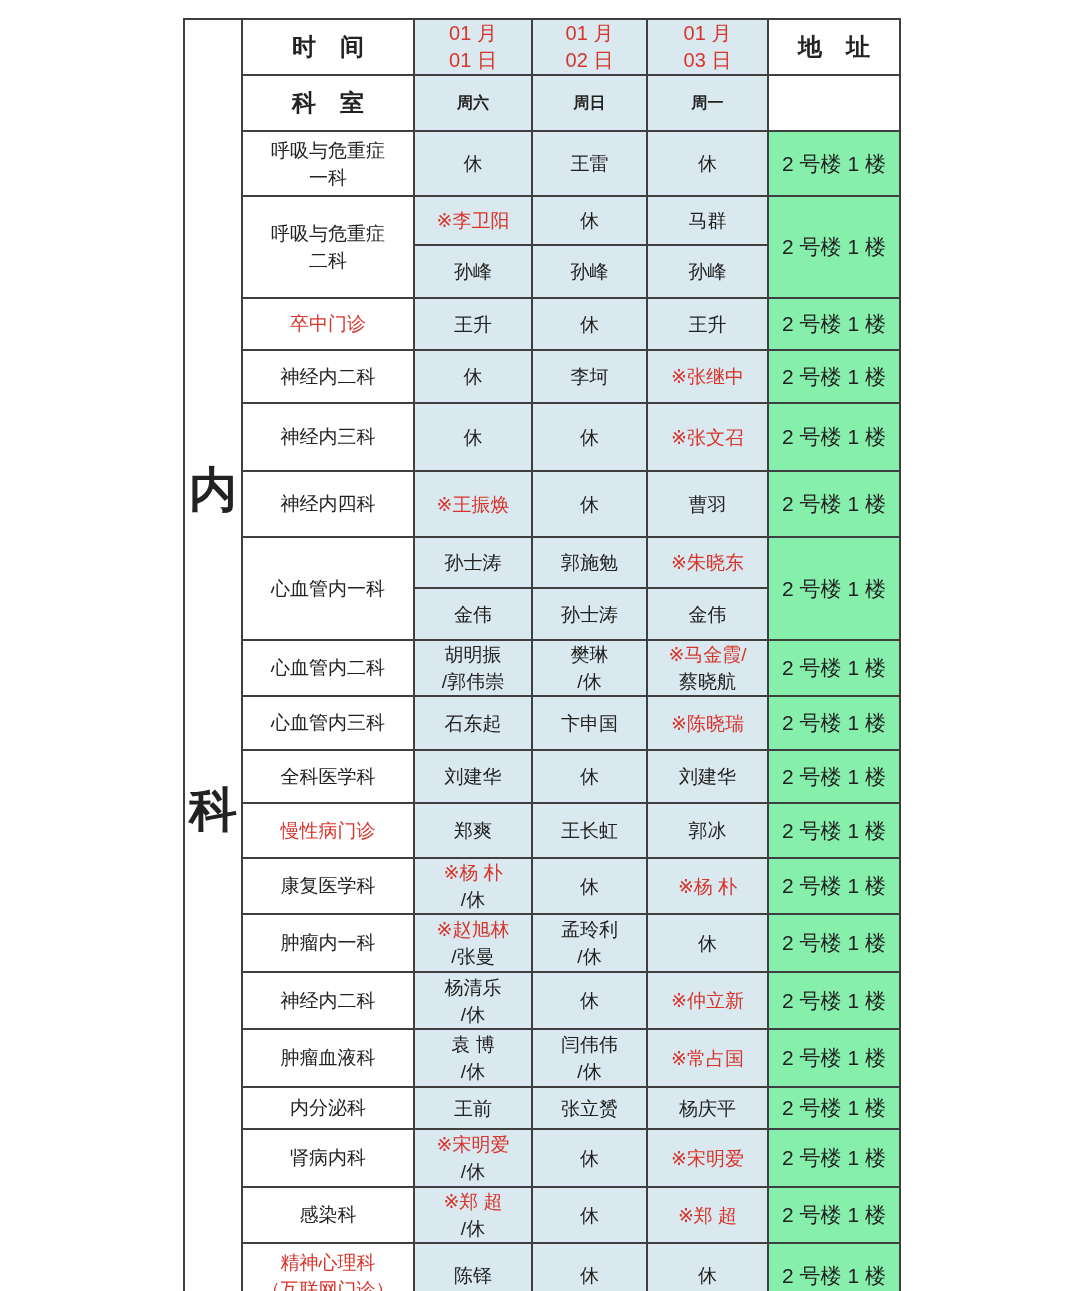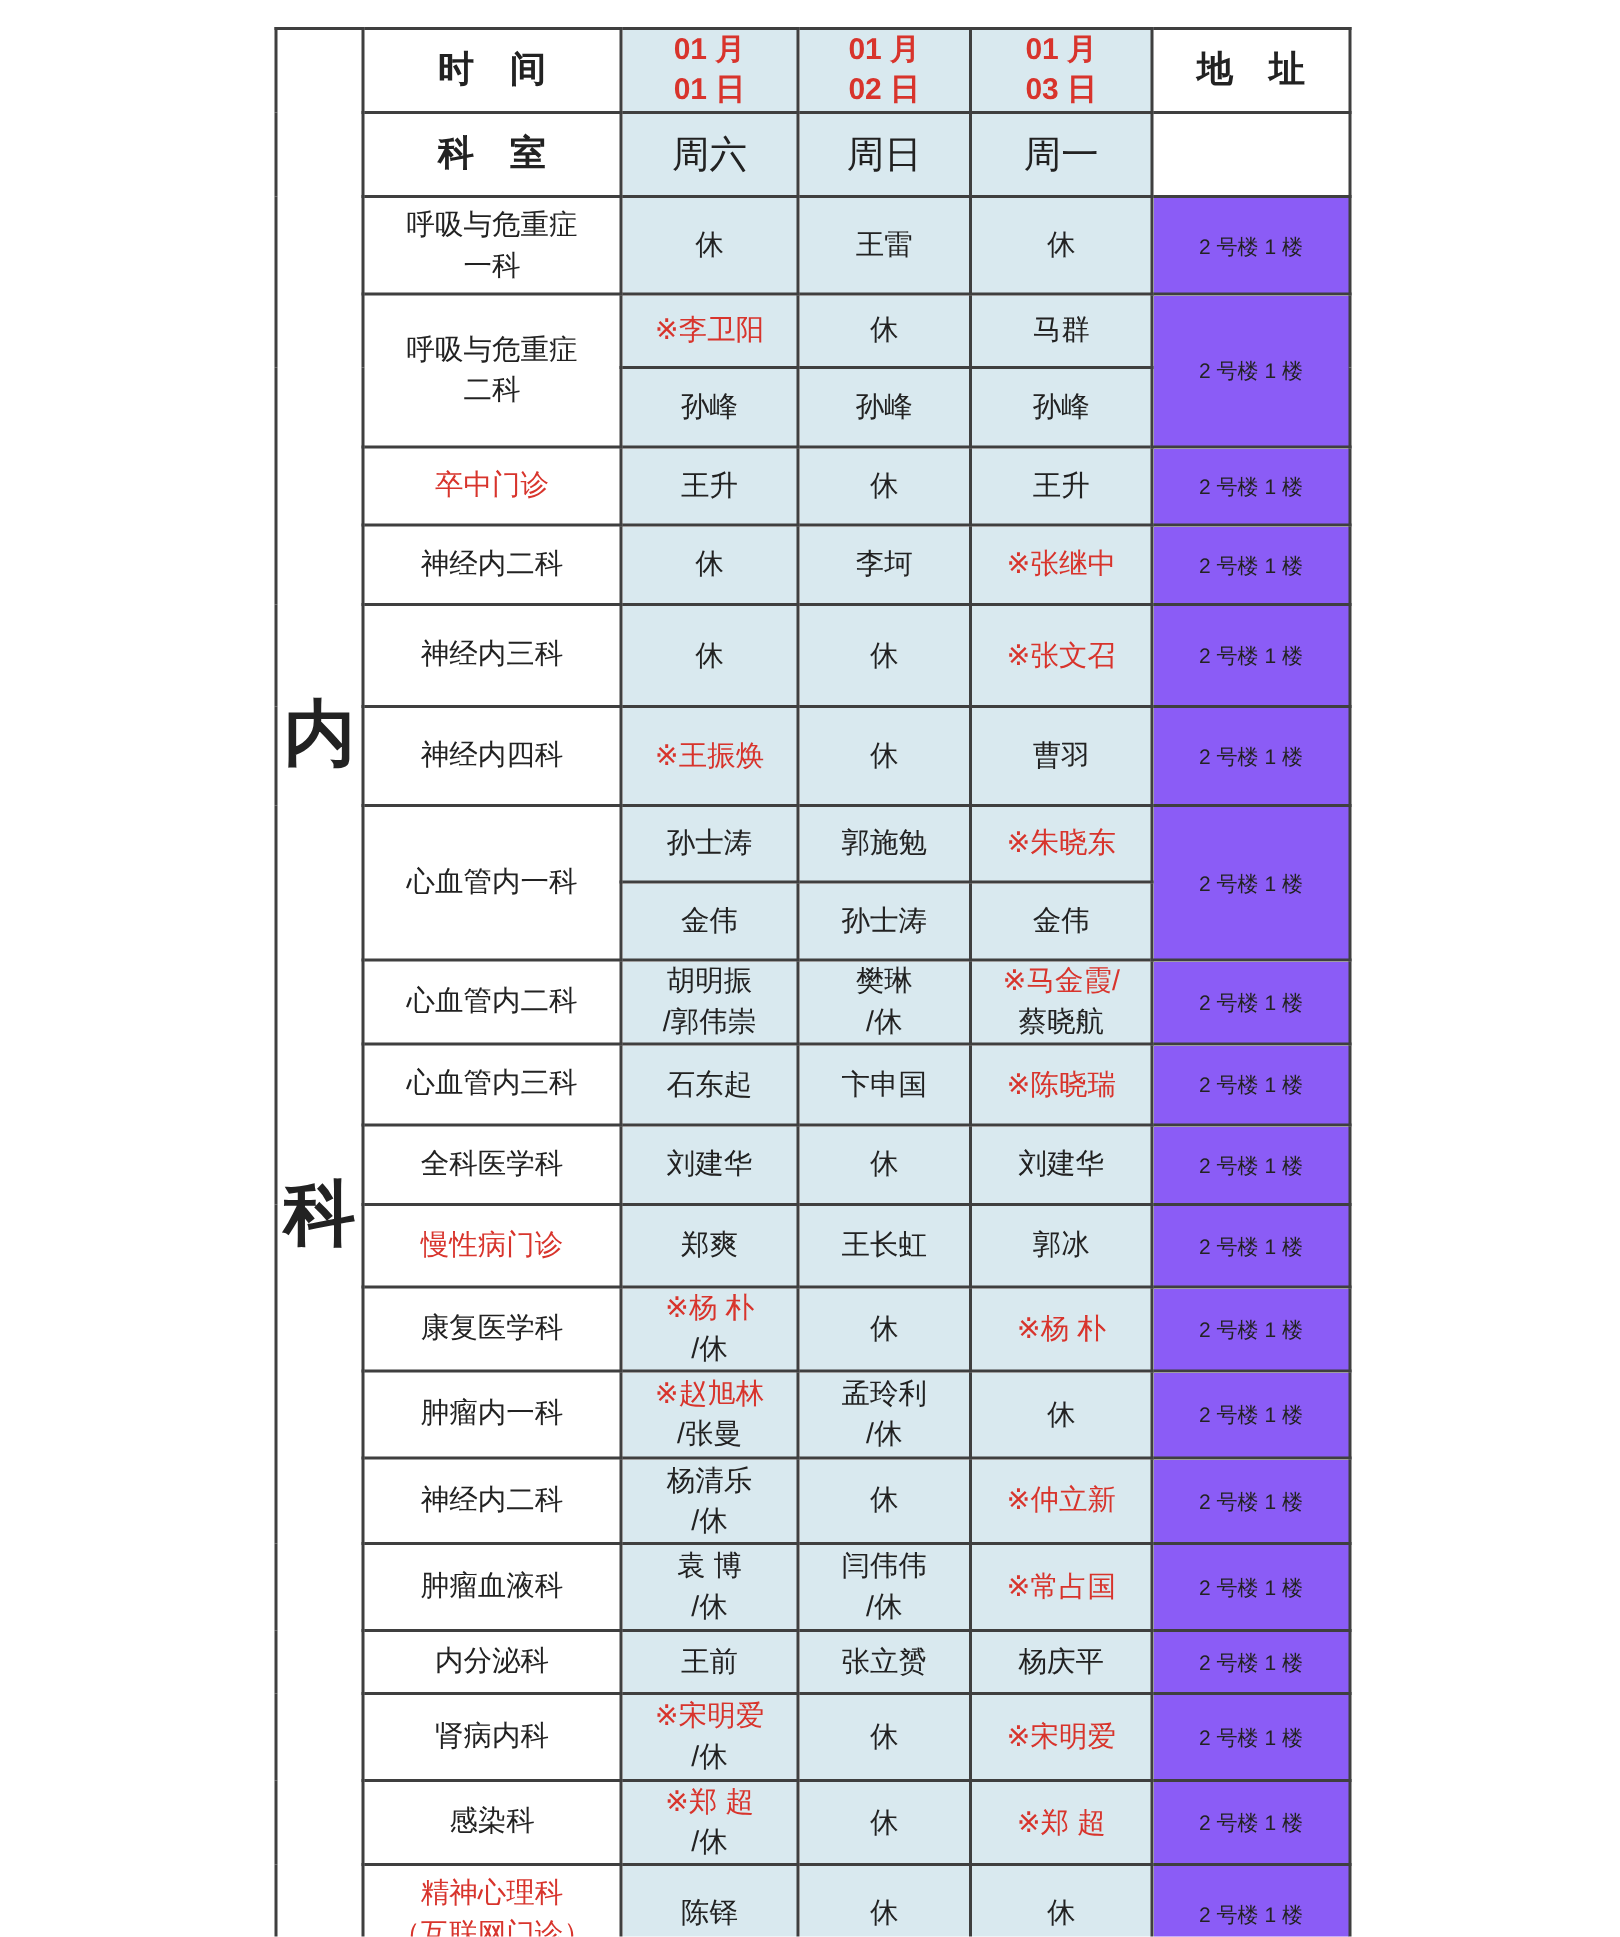--- a/index.html
+++ b/index.html
@@ -8,25 +8,25 @@
     font-family:"Liberation Sans","DejaVu Sans",sans-serif;color:#222222;
   }
   .wrap{position:absolute;left:183px;top:18px}
   table.sched{border-collapse:collapse;table-layout:fixed;width:716px}
   td{
     border:2px solid #3f3f3f;text-align:center;vertical-align:middle;
     padding:0;font-size:19px;line-height:26px;overflow:hidden;
   }
   .day{background:#d9e9ef}
   .hd{font-weight:700;font-size:24px}
-  .date div{color:#d8342c;font-weight:700;font-size:20px;line-height:27px}
-  .wk{font-weight:400;font-size:25px}
+  .date div{color:#d8342c;font-weight:400;font-size:20px;line-height:27px}
+  .wk{font-weight:700;font-size:16px}
   .dept{background:#ffffff}
   .dept .ln,.ln{line-height:27px}
-  .addr{background:#8b5cf6;font-size:14px}
+  .addr{background:#86efac;font-size:21px}
   .red{color:#d8342c}
   .blk{color:#222222}
   .side{background:#ffffff}
   .sidewrap{
     display:flex;flex-direction:column;align-items:center;justify-content:center;
     gap:272px;position:relative;top:-14px;
   }
   .sidewrap div{font-size:48px;font-weight:700;line-height:1}
 </style>
 </head>

